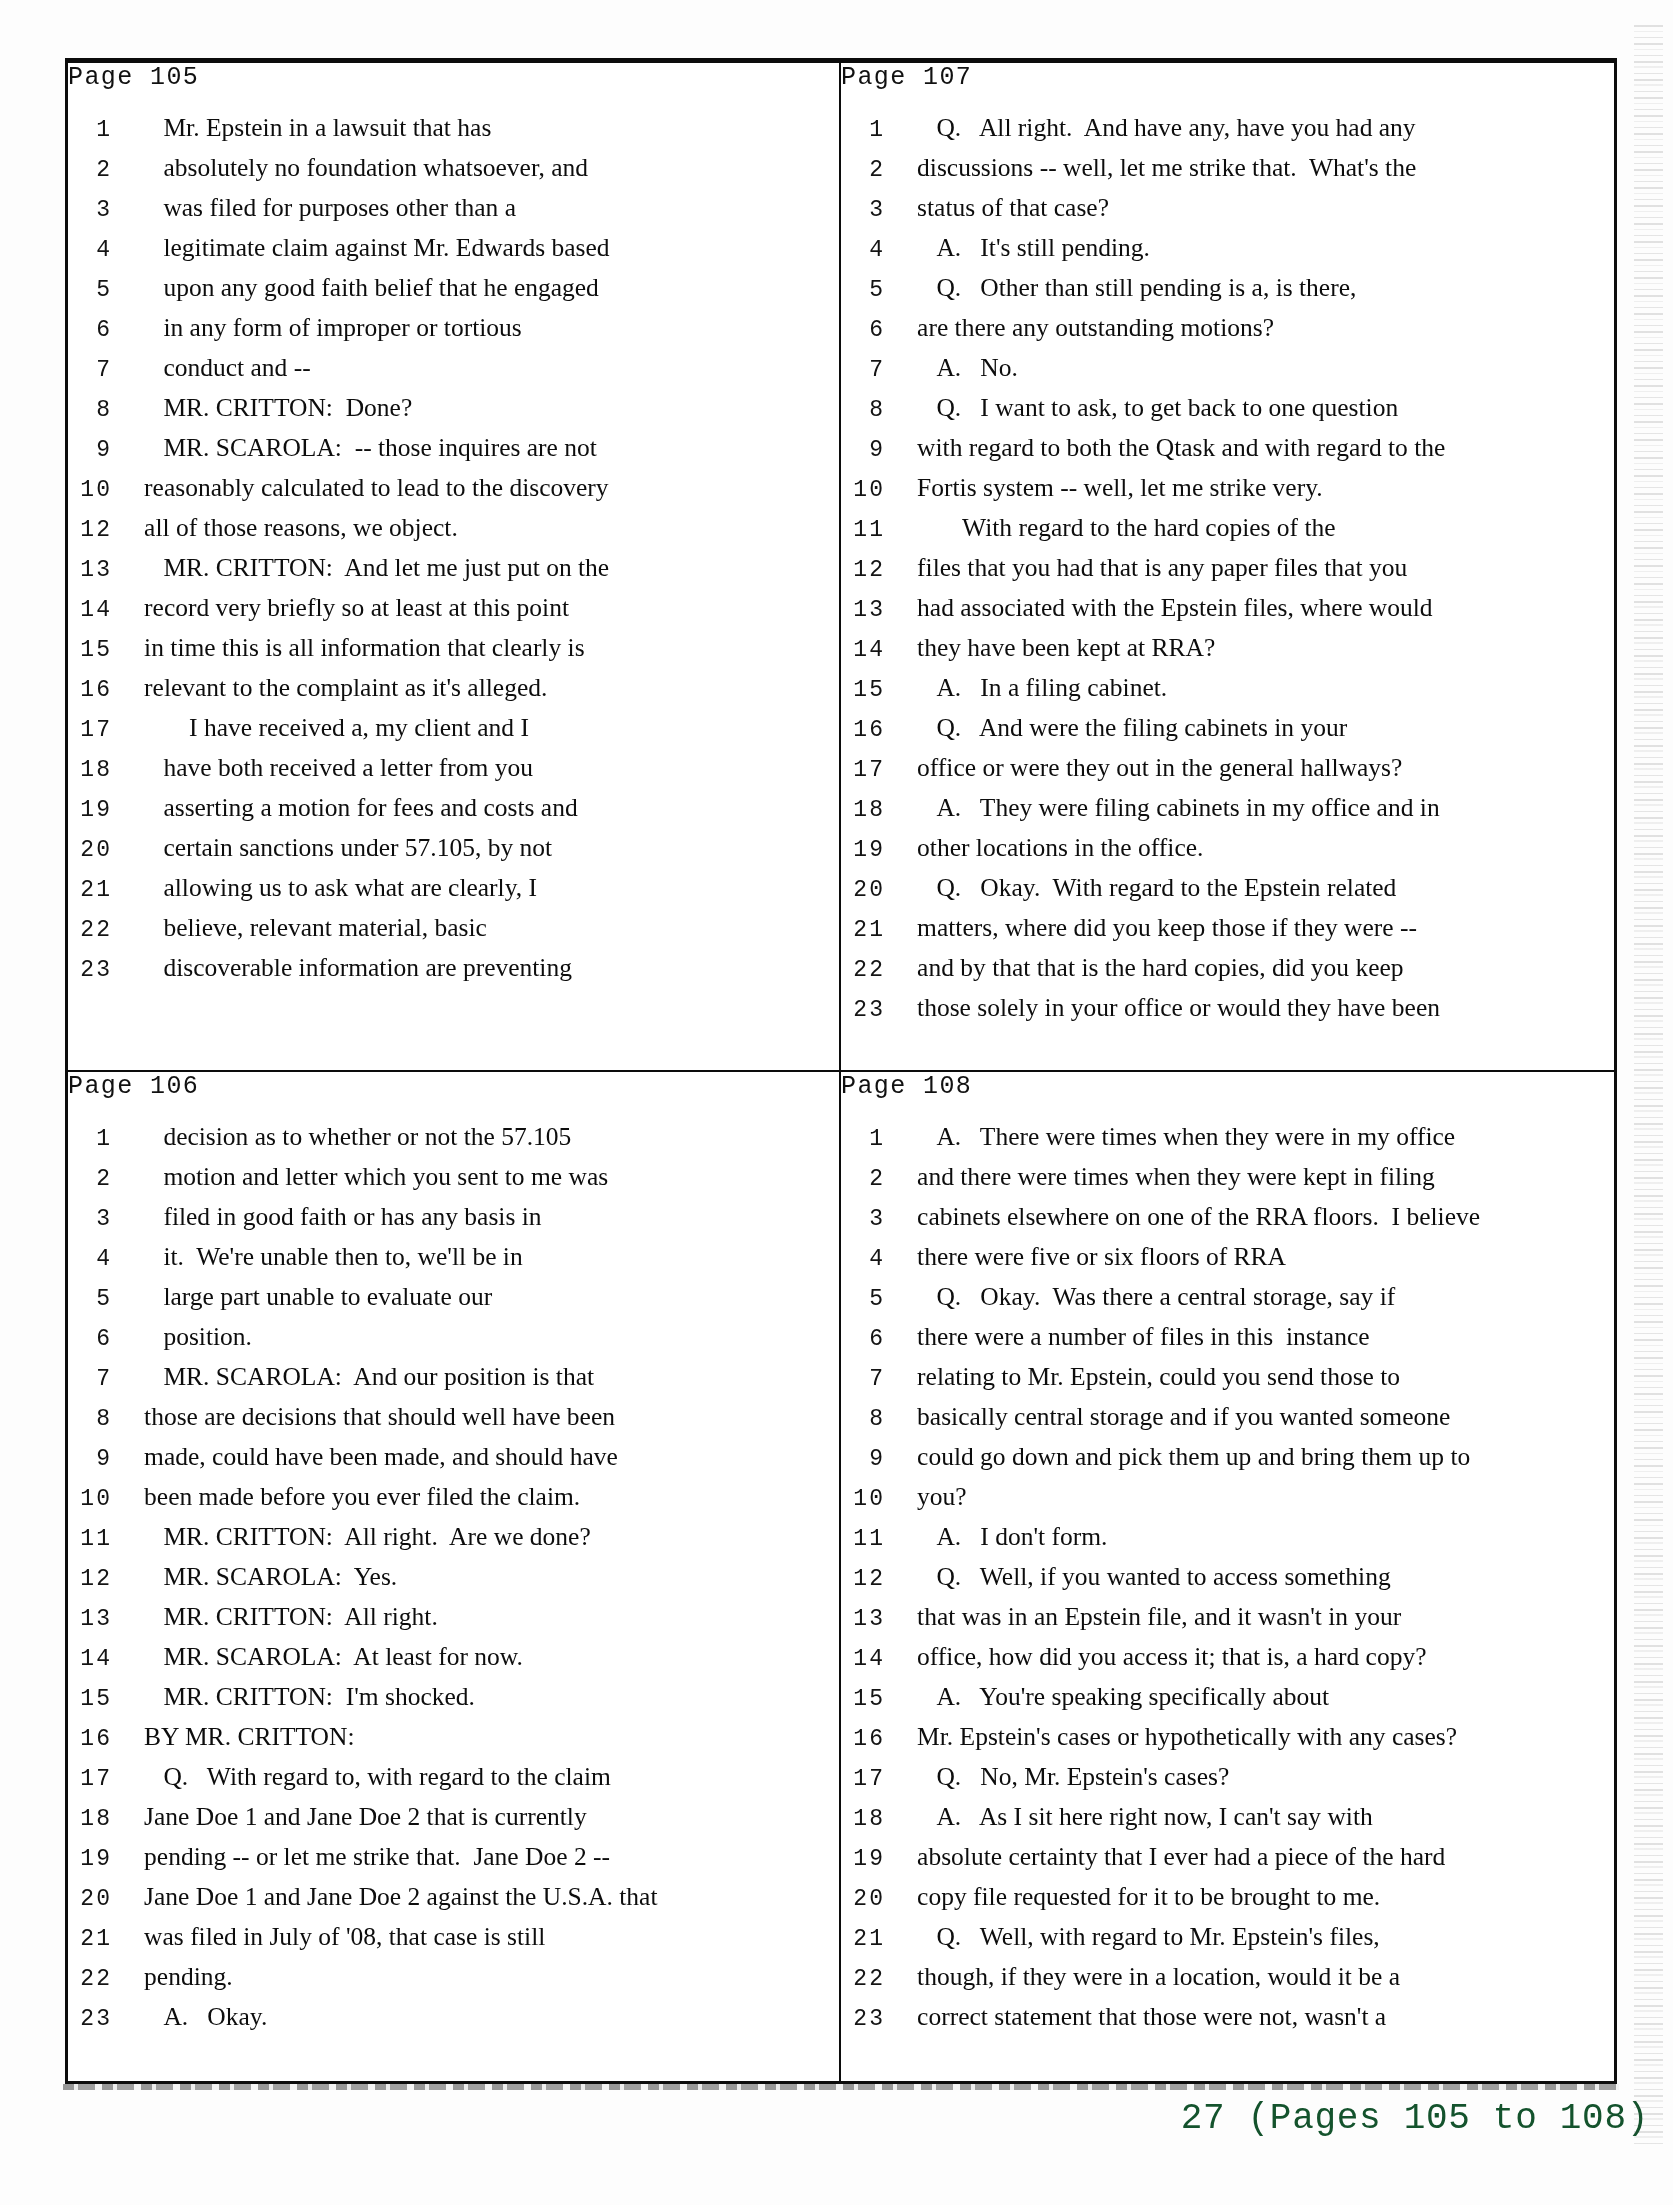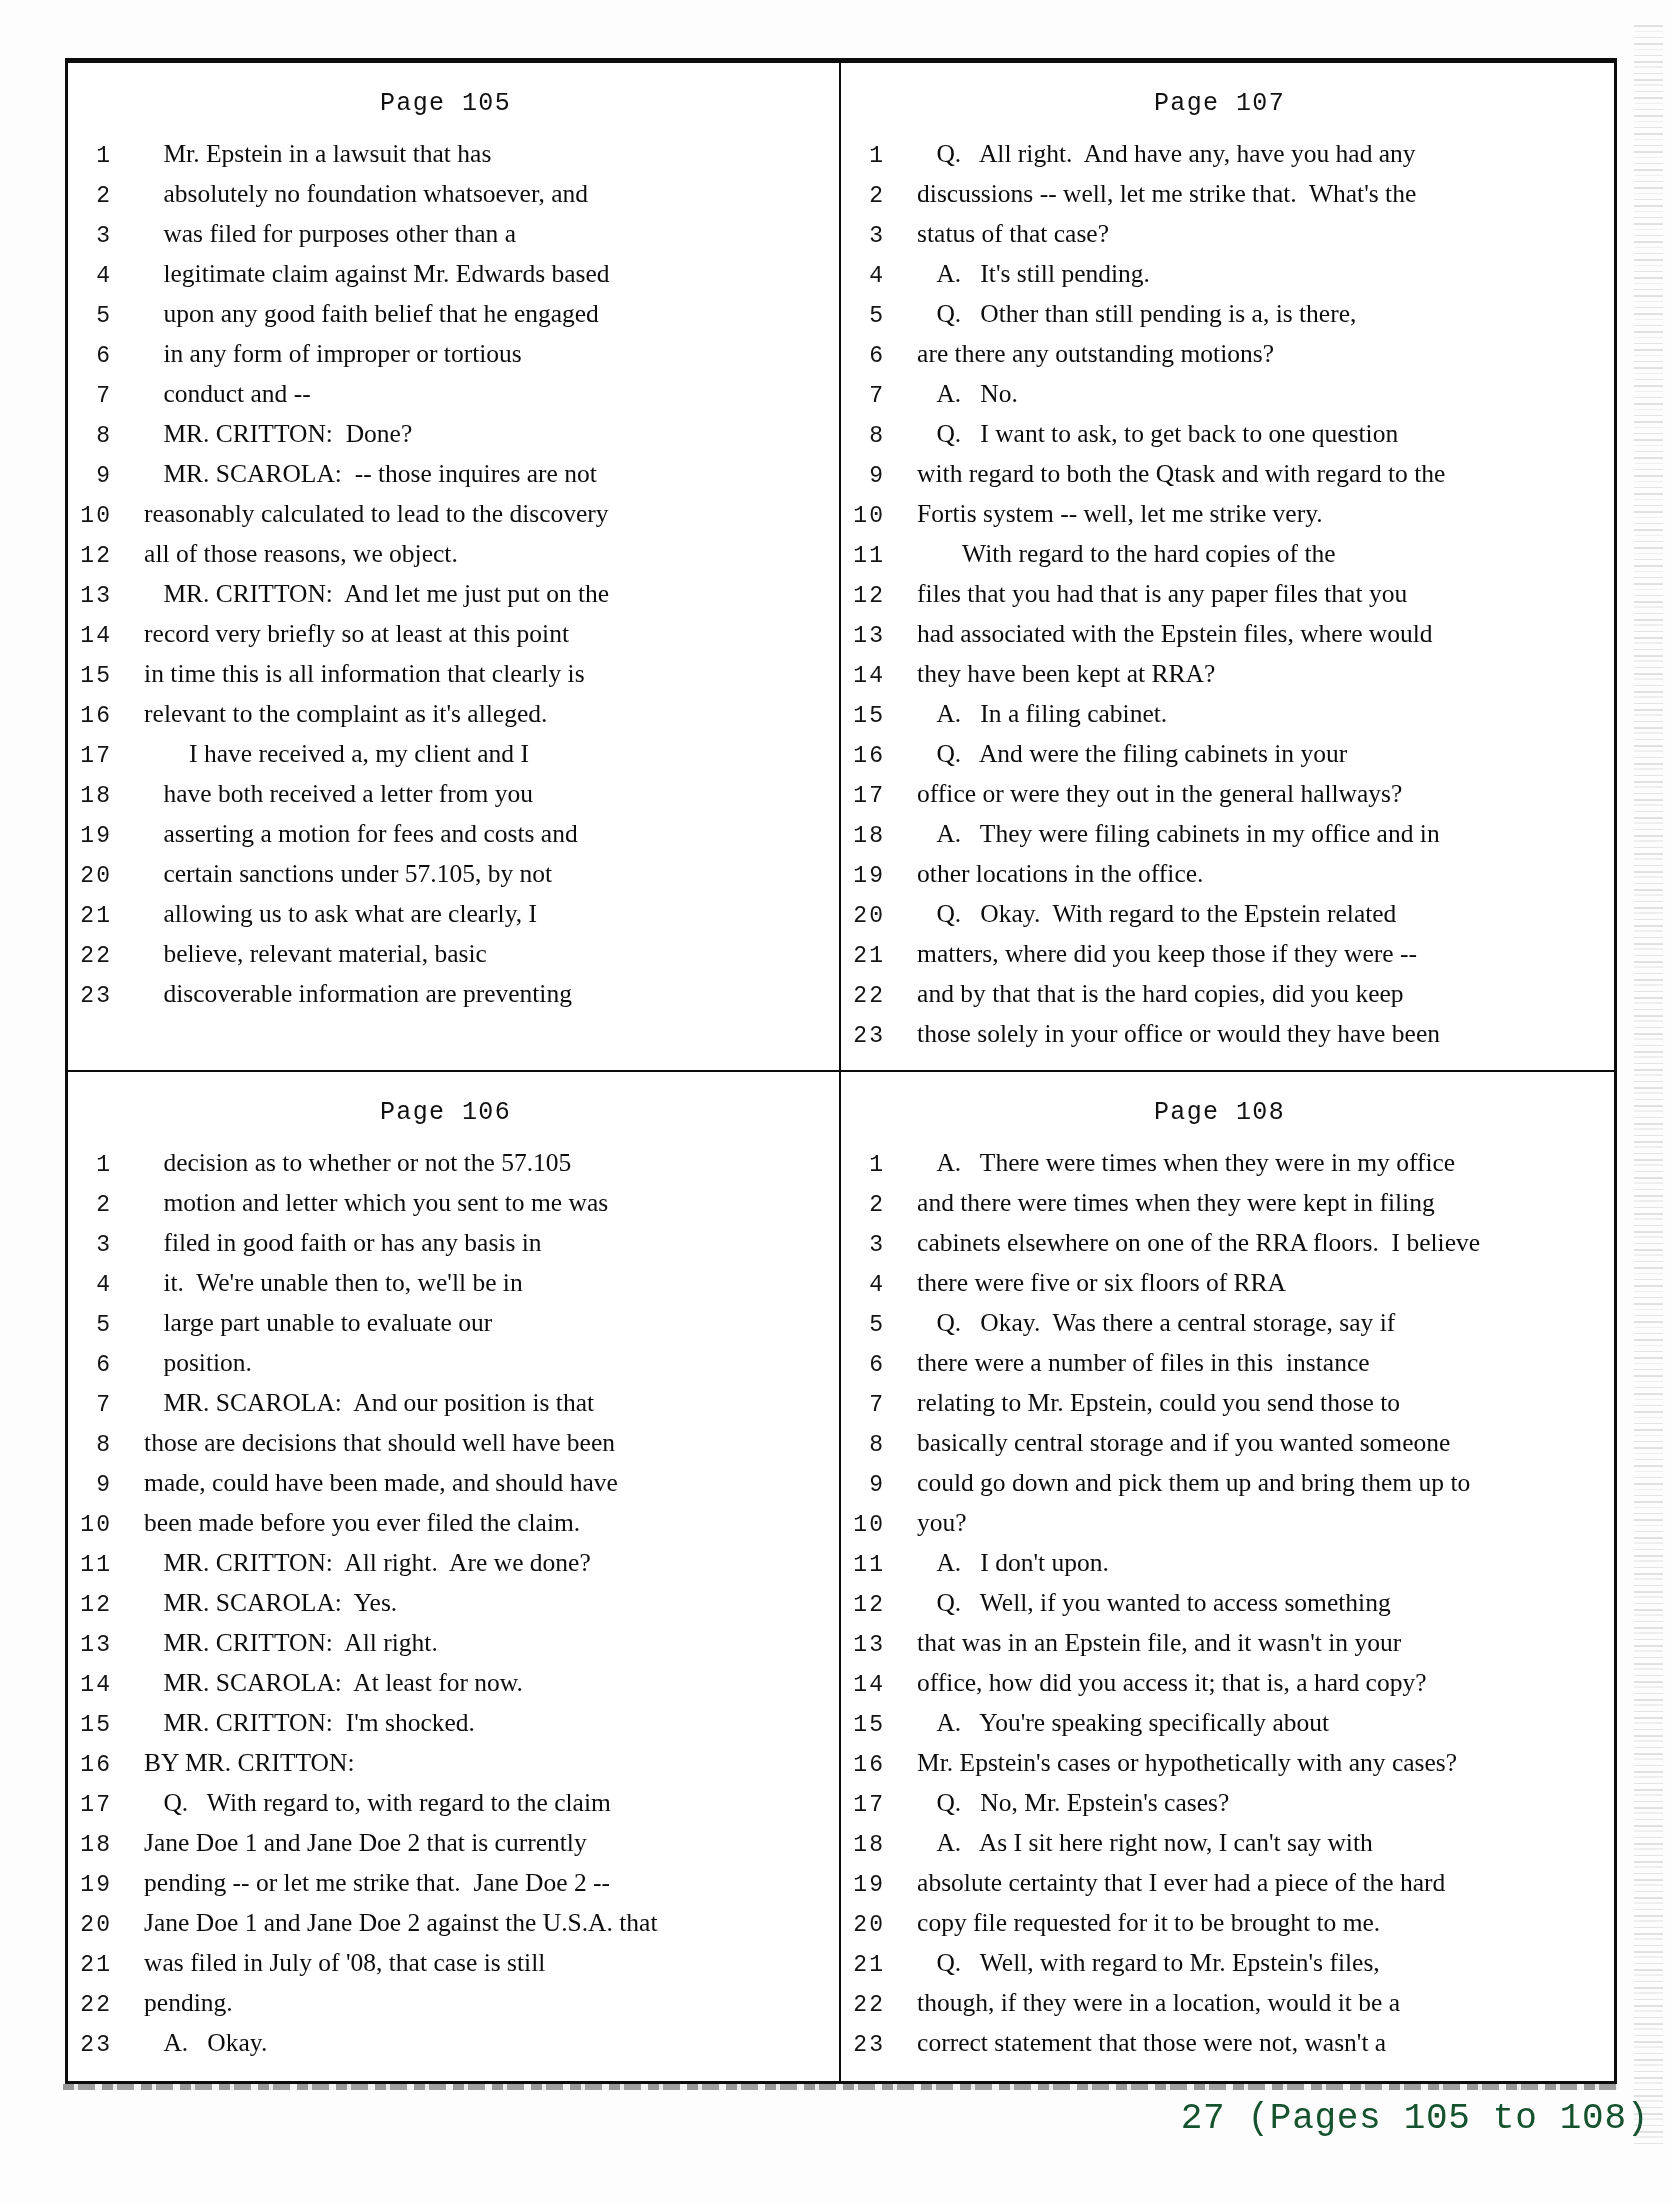--- a/index.html
+++ b/index.html
@@ -23,29 +23,27 @@
     grid-template-columns: 1fr 1fr;
     grid-template-rows: 1fr 1fr;
     background: #fff;
   }
   .quad { position: relative; overflow: hidden; }
   .q-tl { border-right: 2.1px solid #0c0c0c; border-bottom: 2.8px solid #0c0c0c; }
   .q-tr { border-bottom: 2.8px solid #0c0c0c; }
   .q-bl { border-right: 2.1px solid #0c0c0c; }
 
   .page-header {
-    margin-top: 26px;
     padding-right: 45px;
-    text-align: center;
+    text-align: left;
     font-family: "Liberation Mono", "DejaVu Sans Mono", monospace;
     font-size: 25px;
     letter-spacing: 1.4px;
     color: #111;
     white-space: pre;
-    padding-left: 29px;
   }
   .lines { margin-top: 18px; }
   .line { line-height: 36px; white-space: pre; }
   .ln {
     display: inline-block;
     margin-left: 4.1px;
     width: 40px;
     text-align: right;
     font-family: "Liberation Mono", "DejaVu Sans Mono", monospace;
     font-size: 23px;
@@ -200,21 +198,21 @@
           <div class="line"><span class="ln">1</span><span class="lt ind-1">A.   There were times when they were in my office</span></div>
           <div class="line"><span class="ln">2</span><span class="lt ind-0">and there were times when they were kept in filing</span></div>
           <div class="line"><span class="ln">3</span><span class="lt ind-0">cabinets elsewhere on one of the RRA floors.  I believe</span></div>
           <div class="line"><span class="ln">4</span><span class="lt ind-0">there were five or six floors of RRA</span></div>
           <div class="line"><span class="ln">5</span><span class="lt ind-1">Q.   Okay.  Was there a central storage, say if</span></div>
           <div class="line"><span class="ln">6</span><span class="lt ind-0">there were a number of files in this  instance</span></div>
           <div class="line"><span class="ln">7</span><span class="lt ind-0">relating to Mr. Epstein, could you send those to</span></div>
           <div class="line"><span class="ln">8</span><span class="lt ind-0">basically central storage and if you wanted someone</span></div>
           <div class="line"><span class="ln">9</span><span class="lt ind-0">could go down and pick them up and bring them up to</span></div>
           <div class="line"><span class="ln">10</span><span class="lt ind-0">you?</span></div>
-          <div class="line"><span class="ln">11</span><span class="lt ind-1">A.   I don't upon.</span></div>
+          <div class="line"><span class="ln">11</span><span class="lt ind-1">A.   I don't form.</span></div>
           <div class="line"><span class="ln">12</span><span class="lt ind-1">Q.   Well, if you wanted to access something</span></div>
           <div class="line"><span class="ln">13</span><span class="lt ind-0">that was in an Epstein file, and it wasn't in your</span></div>
           <div class="line"><span class="ln">14</span><span class="lt ind-0">office, how did you access it; that is, a hard copy?</span></div>
           <div class="line"><span class="ln">15</span><span class="lt ind-1">A.   You're speaking specifically about</span></div>
           <div class="line"><span class="ln">16</span><span class="lt ind-0">Mr. Epstein's cases or hypothetically with any cases?</span></div>
           <div class="line"><span class="ln">17</span><span class="lt ind-1">Q.   No, Mr. Epstein's cases?</span></div>
           <div class="line"><span class="ln">18</span><span class="lt ind-1">A.   As I sit here right now, I can't say with</span></div>
           <div class="line"><span class="ln">19</span><span class="lt ind-0">absolute certainty that I ever had a piece of the hard</span></div>
           <div class="line"><span class="ln">20</span><span class="lt ind-0">copy file requested for it to be brought to me.</span></div>
           <div class="line"><span class="ln">21</span><span class="lt ind-1">Q.   Well, with regard to Mr. Epstein's files,</span></div>

